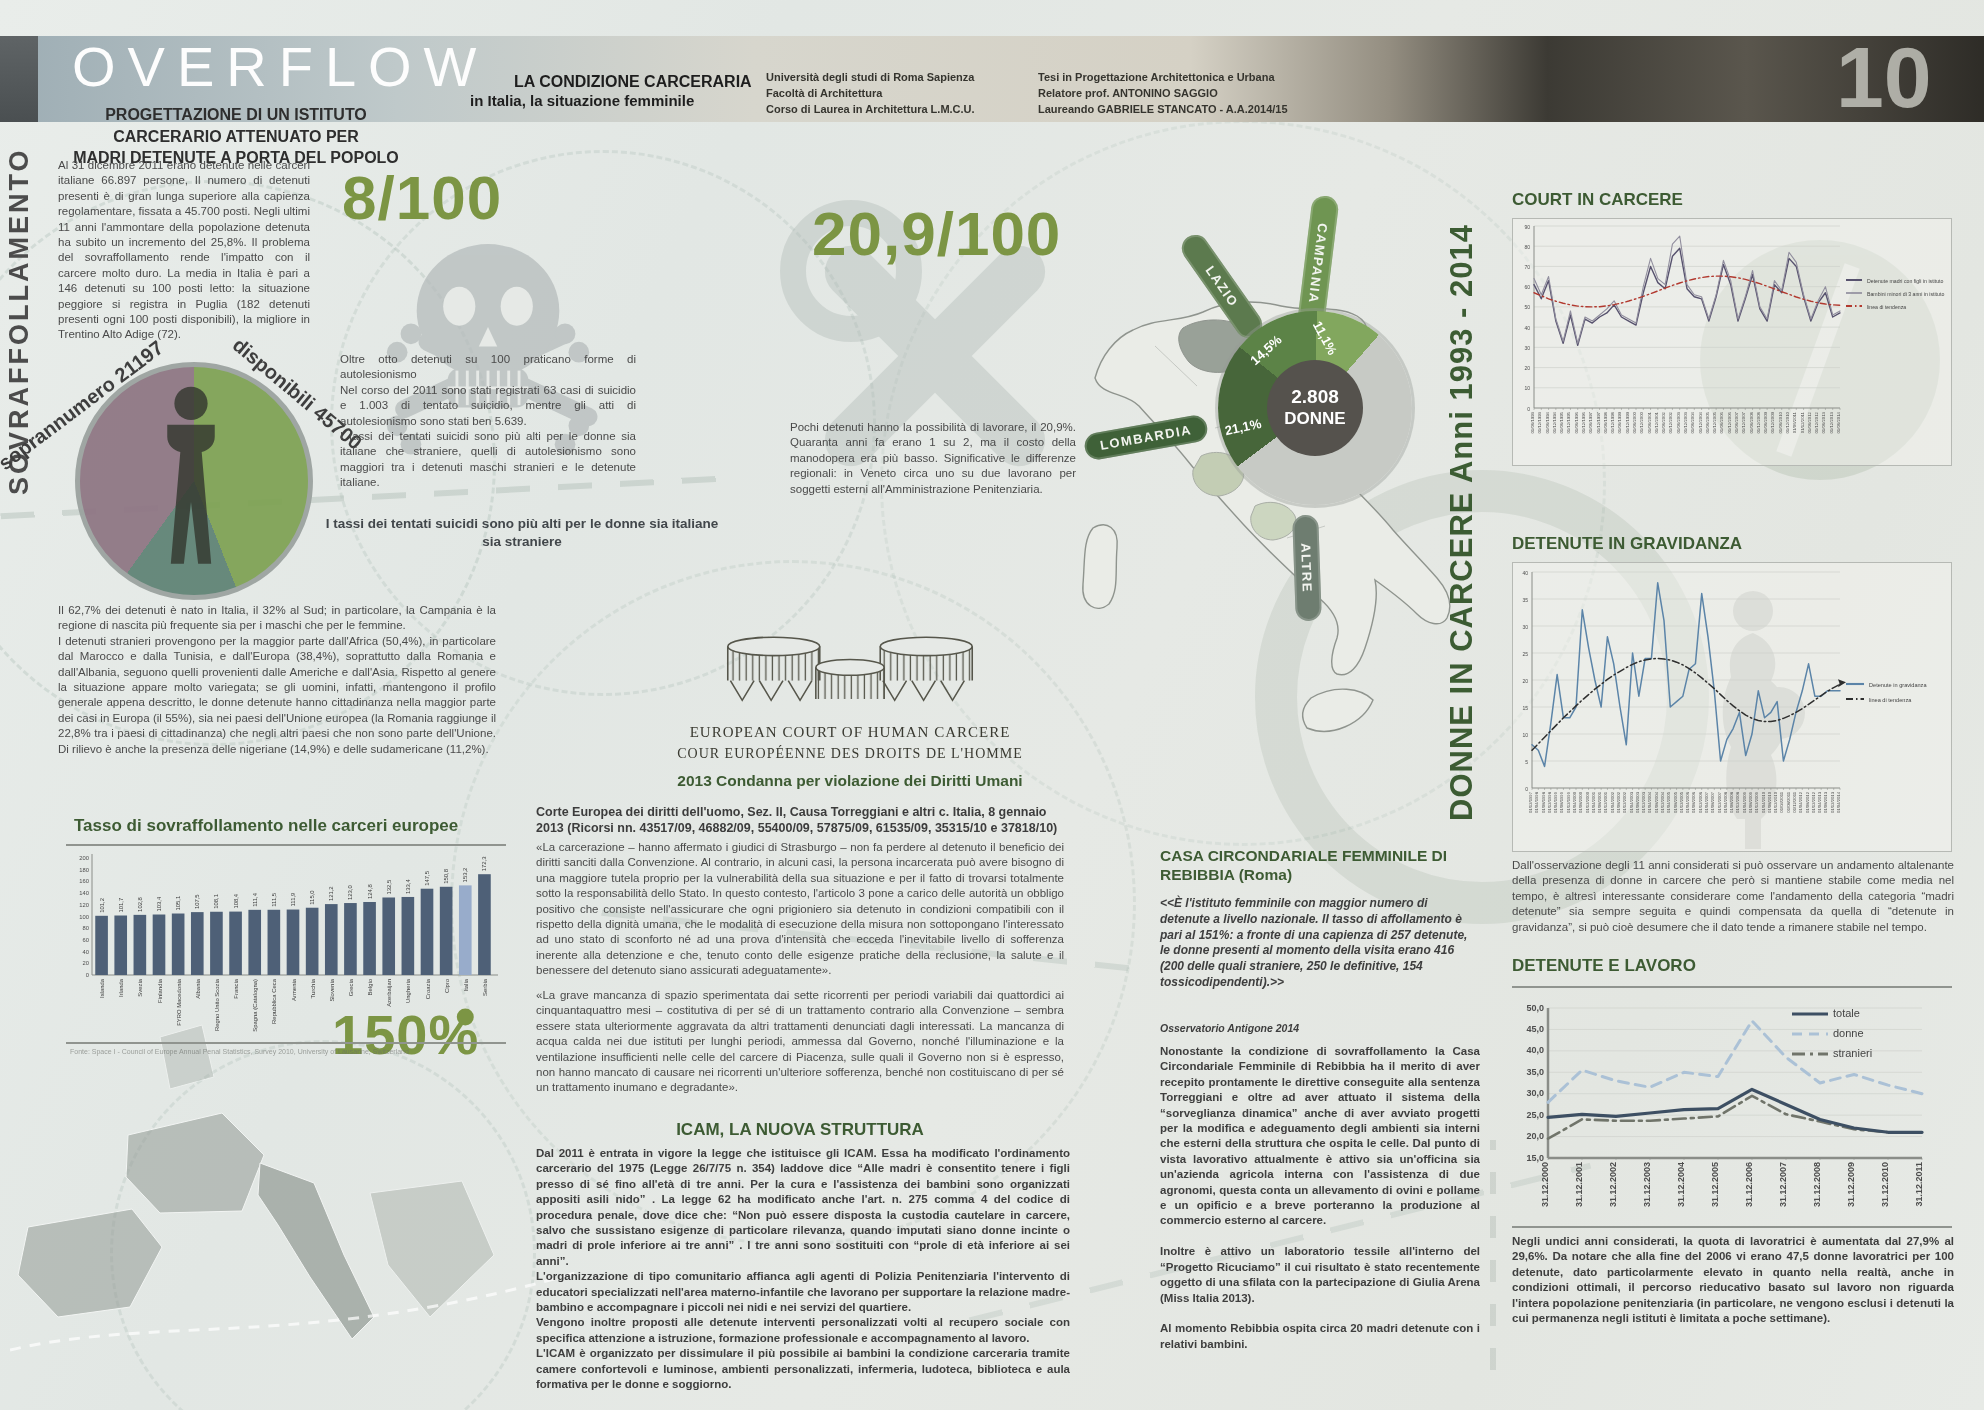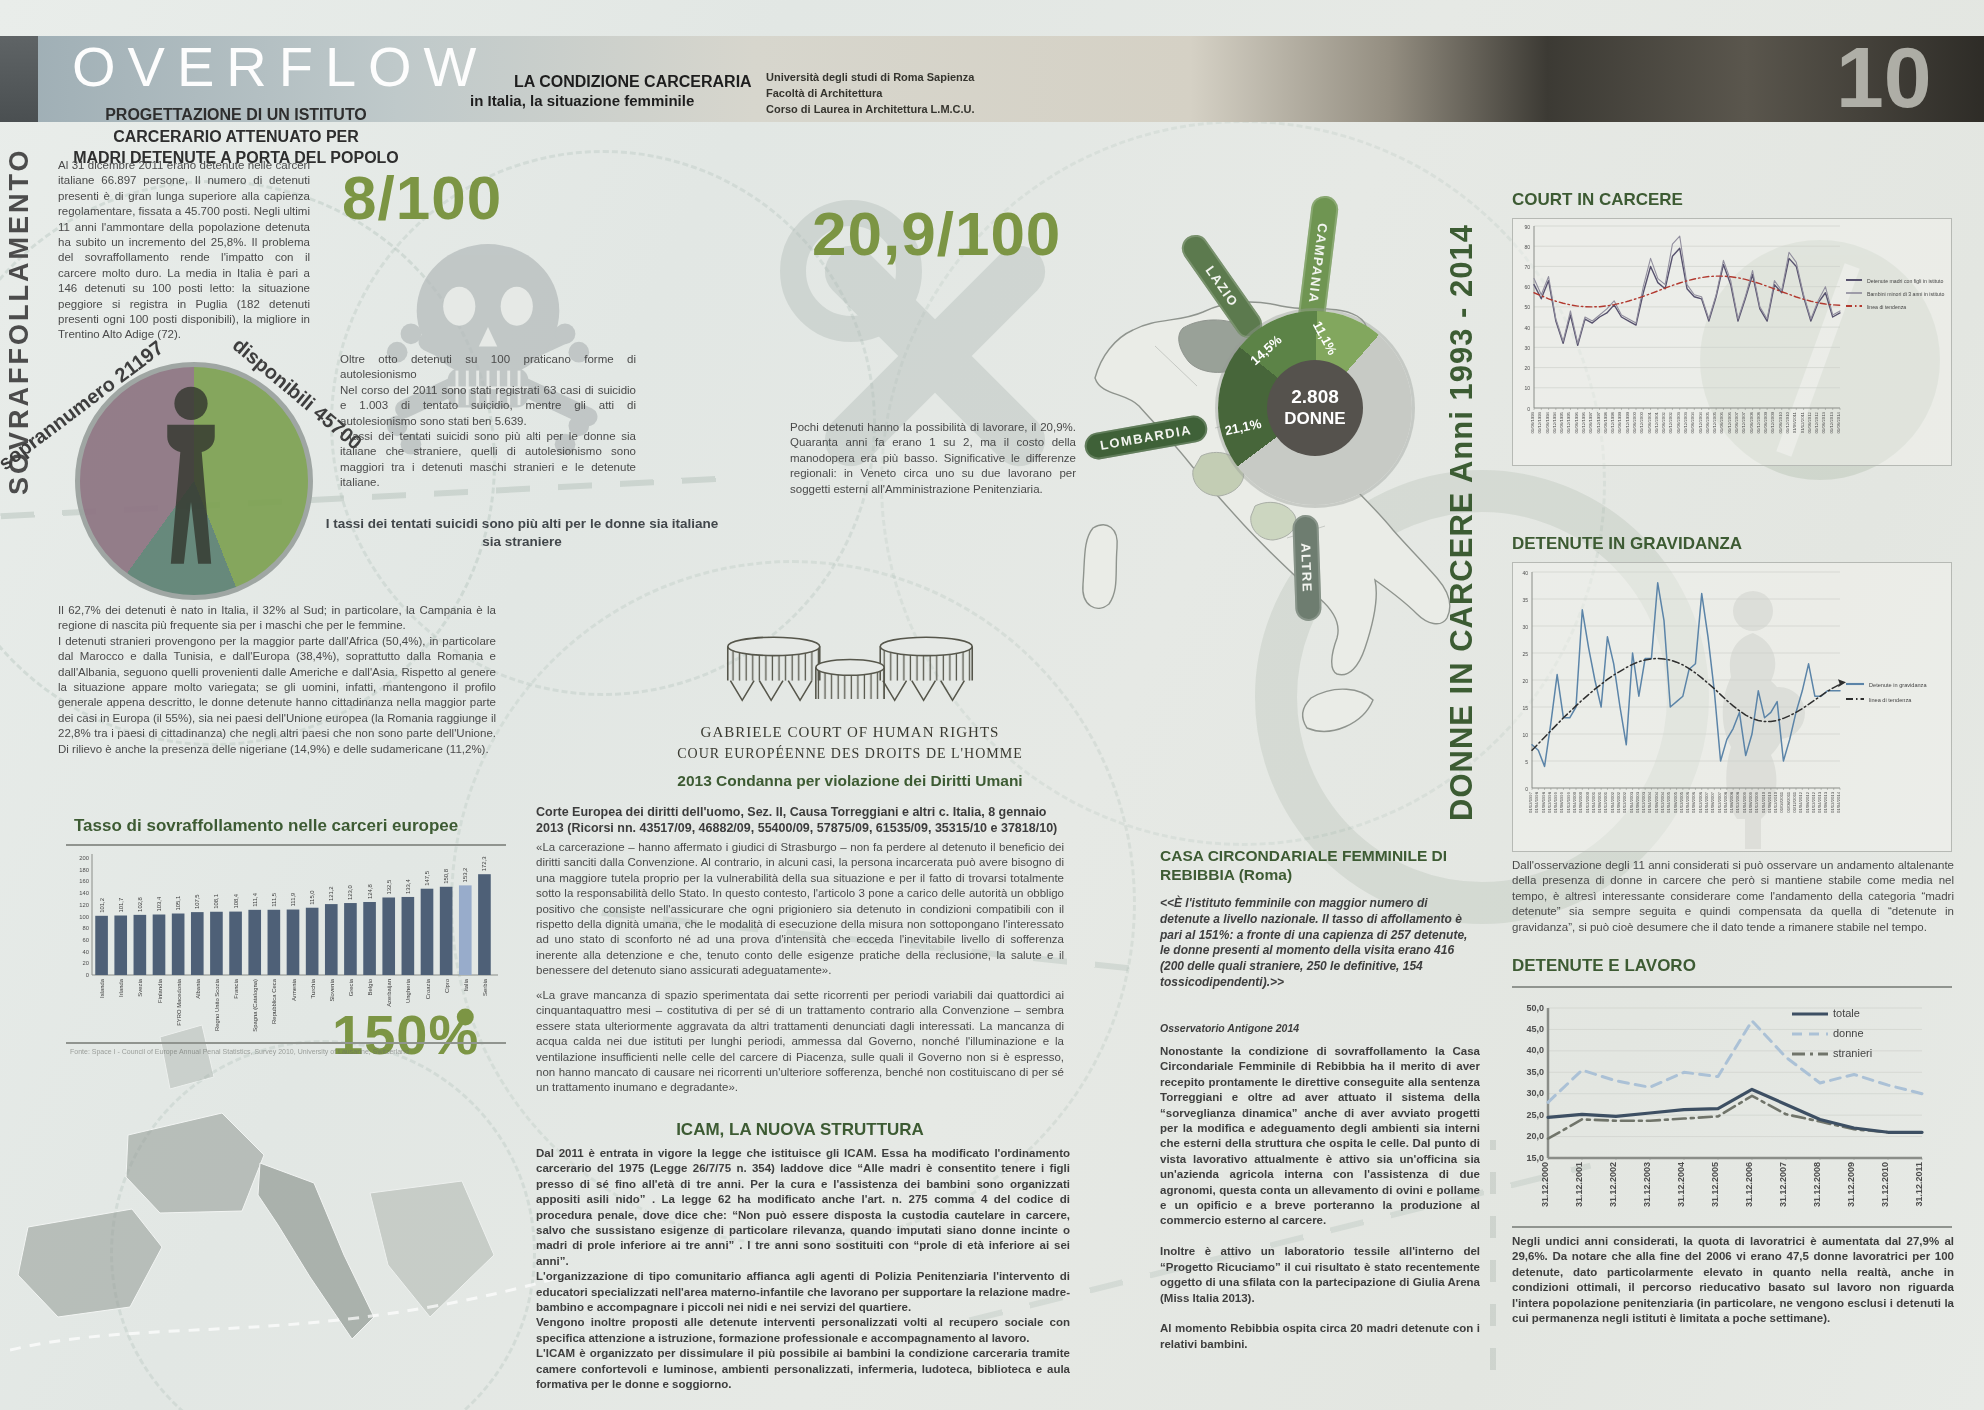--- a/index.html
+++ b/index.html
@@ -64,20 +64,25 @@
     <span>MADRI DETENUTE A PORTA DEL POPOLO</span>
   </div>
   <div class="abs" style="left:470px;top:72px;color:#1e1e1e;line-height:1.25;">
     <div style="font-size:16px;font-weight:bold;margin-left:44px;">LA CONDIZIONE CARCERARIA</div>
     <div style="font-size:15px;font-weight:bold;">in Italia, la situazione femminile</div>
   </div>
   <div class="abs" style="left:766px;top:70px;font-size:11px;font-weight:bold;color:#35342e;line-height:1.45;">
     <div>Università degli studi di Roma Sapienza</div>
     <div>Facoltà di Architettura</div>
     <div>Corso di Laurea in Architettura L.M.C.U.</div>
+  </div>
+  <div class="abs" style="left:1038px;top:70px;font-size:11px;font-weight:bold;color:#35342e;line-height:1.45;">
+    <div>Tesi in Progettazione Architettonica e Urbana</div>
+    <div>Relatore prof. ANTONINO SAGGIO</div>
+    <div>Laureando GABRIELE STANCATO - A.A.2014/15</div>
   </div>
   <div class="abs" style="left:1836px;top:28px;font-size:86px;font-weight:bold;color:#c2c2ba;opacity:.85;">10</div>
 
   <div class="abs vtext" style="left:4px;top:150px;height:345px;font-size:27px;letter-spacing:3px;color:#4c4c4c;">SOVRAFFOLLAMENTO</div>
 
   <div class="abs par" style="left:58px;top:158px;width:252px;">Al 31 dicembre 2011 erano detenute nelle carceri italiane 66.897 persone, Il numero di detenuti presenti è di gran lunga superiore alla capienza regolamentare, fissata a 45.700 posti. Negli ultimi 11 anni l'ammontare della popolazione detenuta ha subito un incremento del 25,8%. Il problema del sovraffollamento rende l'impatto con il carcere molto duro. La media in Italia è pari a 146 detenuti su 100 posti letto: la situazione peggiore si registra in Puglia (182 detenuti presenti ogni 100 posti disponibili), la migliore in Trentino Alto Adige (72).</div>
 
   <div class="abs" style="left:8px;top:452px;font-size:20px;font-weight:bold;color:#3e3e3e;transform:rotate(-37deg);transform-origin:left bottom;">soprannumero 21197</div>
   <div class="abs" style="left:228px;top:328px;font-size:20px;font-weight:bold;color:#3e3e3e;transform:rotate(40deg);transform-origin:left bottom;">disponibili  45700</div>
   <div id="capacity-pie" class="abs" style="left: 75px; top: 362px; width: 228px; height: 228px; border-radius: 50%; border: 5px solid rgb(154, 161, 158); opacity: 0.92; background: conic-gradient(rgb(125, 161, 82) 0deg, rgb(125, 161, 82) 44%, rgb(93, 129, 115) 44%, rgb(93, 129, 115) 60%, rgb(141, 116, 130) 60%, rgb(141, 116, 130) 100%);"></div>
@@ -231,21 +236,21 @@
       <path d="M14,40 l9,15 l9,-15 M36,40 l9,15 l9,-15 M58,40 l9,15 l9,-15"></path>
       <rect x="128" y="14" width="70" height="26" fill="url(#stripes)" stroke="none"></rect>
       <ellipse cx="163" cy="14" rx="35" ry="7" fill="#e6e9e6"></ellipse>
       <path d="M128,14 v26 M198,14 v26"></path>
       <path d="M130,40 l9,15 l9,-15 M152,40 l9,15 l9,-15 M174,40 l9,15 l9,-15"></path>
       <rect x="79" y="30" width="52" height="24" fill="url(#stripes)" stroke="none"></rect>
       <ellipse cx="105" cy="30" rx="26" ry="6" fill="#e6e9e6"></ellipse>
       <path d="M79,30 v24 M131,30 v24"></path>
     </g>
   </svg>
-  <div class="abs serif" style="left:640px;top:724px;width:420px;text-align:center;font-size:15px;letter-spacing:1px;color:#3a3a31;">GABRIELE COURT OF HUMAN RIGHTS</div>
+  <div class="abs serif" style="left:640px;top:724px;width:420px;text-align:center;font-size:15px;letter-spacing:1px;color:#3a3a31;">EUROPEAN COURT OF HUMAN CARCERE</div>
   <div class="abs serif" style="left:640px;top:746px;width:420px;text-align:center;font-size:14px;letter-spacing:1px;color:#3a3a31;">COUR EUROPÉENNE DES DROITS DE L'HOMME</div>
   <div class="abs greenh" style="left:620px;top:772px;width:460px;text-align:center;font-size:15.5px;">2013 Condanna per violazione dei Diritti Umani</div>
 
   <div class="abs" style="left:536px;top:804px;width:528px;font-size:12.5px;font-weight:bold;color:#3c3c3c;line-height:1.3;">Corte Europea dei diritti dell'uomo, Sez. II, Causa Torreggiani e altri c. Italia, 8 gennaio 2013 (Ricorsi nn. 43517/09, 46882/09, 55400/09, 57875/09, 61535/09, 35315/10 e 37818/10)</div>
   <div class="abs par" style="left:536px;top:840px;width:528px;">«La carcerazione – hanno affermato i giudici di Strasburgo – non fa perdere al detenuto il beneficio dei diritti sanciti dalla Convenzione. Al contrario, in alcuni casi, la persona incarcerata può avere bisogno di una maggiore tutela proprio per la vulnerabilità della sua situazione e per il fatto di trovarsi totalmente sotto la responsabilità dello Stato. In questo contesto, l'articolo 3 pone a carico delle autorità un obbligo positivo che consiste nell'assicurare che ogni prigioniero sia detenuto in condizioni compatibili con il rispetto della dignità umana, che le modalità di esecuzione della misura non sottopongano l'interessato ad uno stato di sconforto né ad una prova d'intensità che ecceda l'inevitabile livello di sofferenza inerente alla detenzione e che, tenuto conto delle esigenze pratiche della reclusione, la salute e il benessere del detenuto siano assicurati adeguatamente».</div>
   <div class="abs par" style="left:536px;top:988px;width:528px;">«La grave mancanza di spazio sperimentata dai sette ricorrenti per periodi variabili dai quattordici ai cinquantaquattro mesi – costitutiva di per sé di un trattamento contrario alla Convenzione – sembra essere stata ulteriormente aggravata da altri trattamenti denunciati dagli interessati. La mancanza di acqua calda nei due istituti per lunghi periodi, ammessa dal Governo, nonché l'illuminazione e la ventilazione insufficienti nelle celle del carcere di Piacenza, sulle quali il Governo non si è espresso, non hanno mancato di causare nei ricorrenti un'ulteriore sofferenza, benché non costituiscano di per sé un trattamento inumano e degradante».</div>
 
   <div class="abs greenh" style="left:536px;top:1120px;width:528px;text-align:center;font-size:17px;">ICAM, LA NUOVA STRUTTURA</div>
   <div class="abs par bpar" style="left:536px;top:1146px;width:534px;">Dal 2011 è entrata in vigore la legge che istituisce gli ICAM. Essa ha modificato l'ordinamento carcerario del 1975 (Legge 26/7/75 n. 354) laddove dice “Alle madri è consentito tenere i figli presso di sé fino all'età di tre anni. Per la cura e l'assistenza dei bambini sono organizzati appositi asili nido” . La legge 62 ha modificato anche l'art. n. 275 comma 4 del codice di procedura penale, dove dice che: “Non può essere disposta la custodia cautelare in carcere, salvo che sussistano esigenze di particolare rilevanza, quando imputati siano donne incinte o madri di prole inferiore ai tre anni” . I tre anni sono sostituiti con “prole di età inferiore ai sei anni”.
 L'organizzazione di tipo comunitario affianca agli agenti di Polizia Penitenziaria l'intervento di educatori specializzati nell'area materno-infantile che lavorano per supportare la relazione madre-bambino e  accompagnare i piccoli nei nidi e nei  servizi del quartiere.

